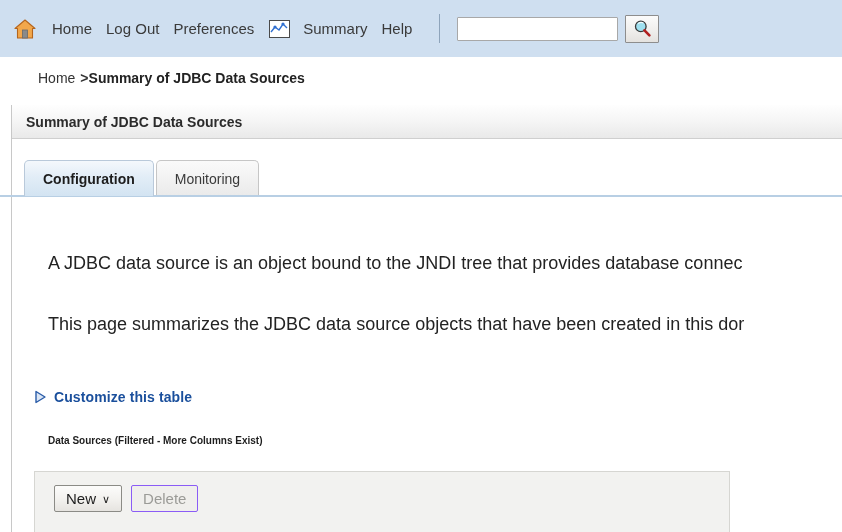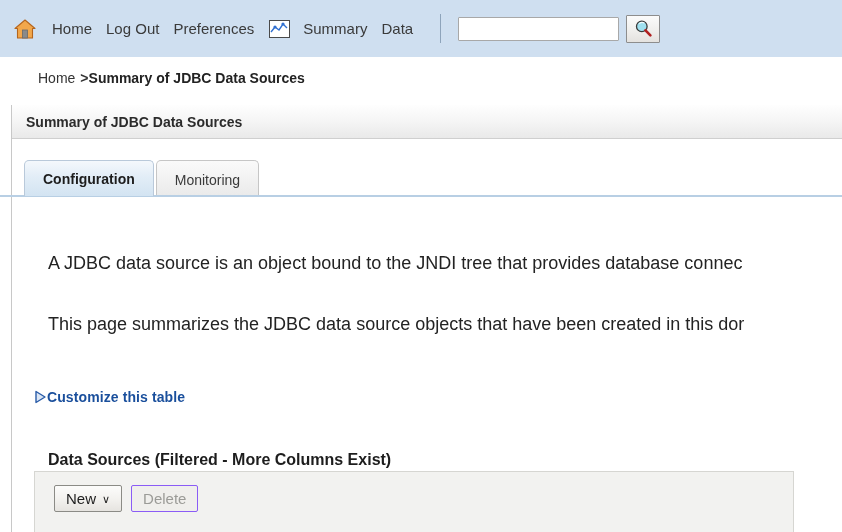--- a/index.html
+++ b/index.html
@@ -179,42 +179,41 @@
     bottom: 0;
     display: flex;
     align-items: flex-end;
     gap: 2px;
   }
   .tab {
     height: 36px;
     display: flex;
     align-items: center;
     justify-content: center;
-    padding: 8px 18px;
+    padding: 0 18px;
     box-sizing: border-box;
     border: 1px solid #b9c9da;
     border-bottom: none;
     border-radius: 5px 5px 0 0;
     font-size: 14px;
     cursor: pointer;
     white-space: nowrap;
     position: relative;
   }
   .tab.active {
     background: linear-gradient(to bottom, #f4f8fc 0%, #e2edf7 45%, #d3e4f2 100%);
     font-weight: bold;
     color: #1d1d1d;
     z-index: 2;
   }
   .tab.inactive {
     background: linear-gradient(to bottom, #fafafa 0%, #f2f2f2 50%, #eaeaea 100%);
     border-color: #c6c6c6;
     color: #3a3a3a;
     font-weight: normal;
-    align-items: flex-end;
   }
   .tab-underline {
     position: absolute;
     left: 0;
     top: 195px;
     width: 842px;
     height: 2px;
     background: #b8cfe4;
   }
 
@@ -238,47 +237,48 @@
   .para-1 { left: 36px; top: 56px; }
   .para-2 { left: 36px; top: 117px; }
 
   
   .customize-row {
     position: absolute;
     left: 22px;
     top: 192px;
     display: flex;
     align-items: center;
+    gap: 7px;
     cursor: pointer;
   }
   .tri-icon { width: 13px; height: 14px; flex: none; }
   .tri-icon svg { display: block; }
   .customize-label {
     font-size: 14px;
     font-weight: bold;
     color: #1a4f9c;
     text-decoration: none;
     letter-spacing: 0.1px;
   }
 
   
   .ds-title {
     position: absolute;
     left: 36px;
-    top: 254px;
-    font-size: 16px;
+    top: 238px;
+    font-size: 10px;
     font-weight: bold;
     color: #1d1d1d;
     white-space: nowrap;
   }
   .ds-panel {
     position: absolute;
     left: 22px;
     top: 274px;
-    width: 760px;
+    width: 696px;
     height: 61px;
     background: #f2f2f0;
     border: 1px solid #d6d6d2;
     border-bottom: none;
     box-sizing: border-box;
   }
   .ds-toolbar {
     position: absolute;
     left: 19px;
     top: 13px;
@@ -338,21 +338,21 @@
     <span class="record-icon">
       <svg width="18" height="15" viewBox="0 0 18 15">
         <rect x="0" y="0" width="18" height="15" fill="#ffffff"></rect>
         <polyline points="1,11 5,6 9,9 13,3 17,7" fill="none" stroke="#2f6fd0" stroke-width="1.4"></polyline>
         <circle cx="5" cy="6" r="1.6" fill="#2f6fd0"></circle>
         <circle cx="13" cy="3" r="1.6" fill="#2f6fd0"></circle>
       </svg>
     </span>
 
     <a class="tb-link" href="#">Summary</a>
-    <a class="tb-link" href="#">Data</a>
+    <a class="tb-link" href="#">Help</a>
 
     <span class="tb-divider"></span>
 
     <input class="search-input" type="text" value="" placeholder="" style="">
 
     <button class="search-btn">
       <span>
         <svg width="19" height="19" viewBox="0 0 19 19">
           <circle cx="7.8" cy="7.4" r="5.3" fill="#9fe0ef" stroke="#3a3a3a" stroke-width="1.3"></circle>
           <path d="M5.2 4.6 A5 5 0 0 1 10.4 4.0" stroke="#ffffff" stroke-width="1.2" fill="none" opacity="0.85"></path>

